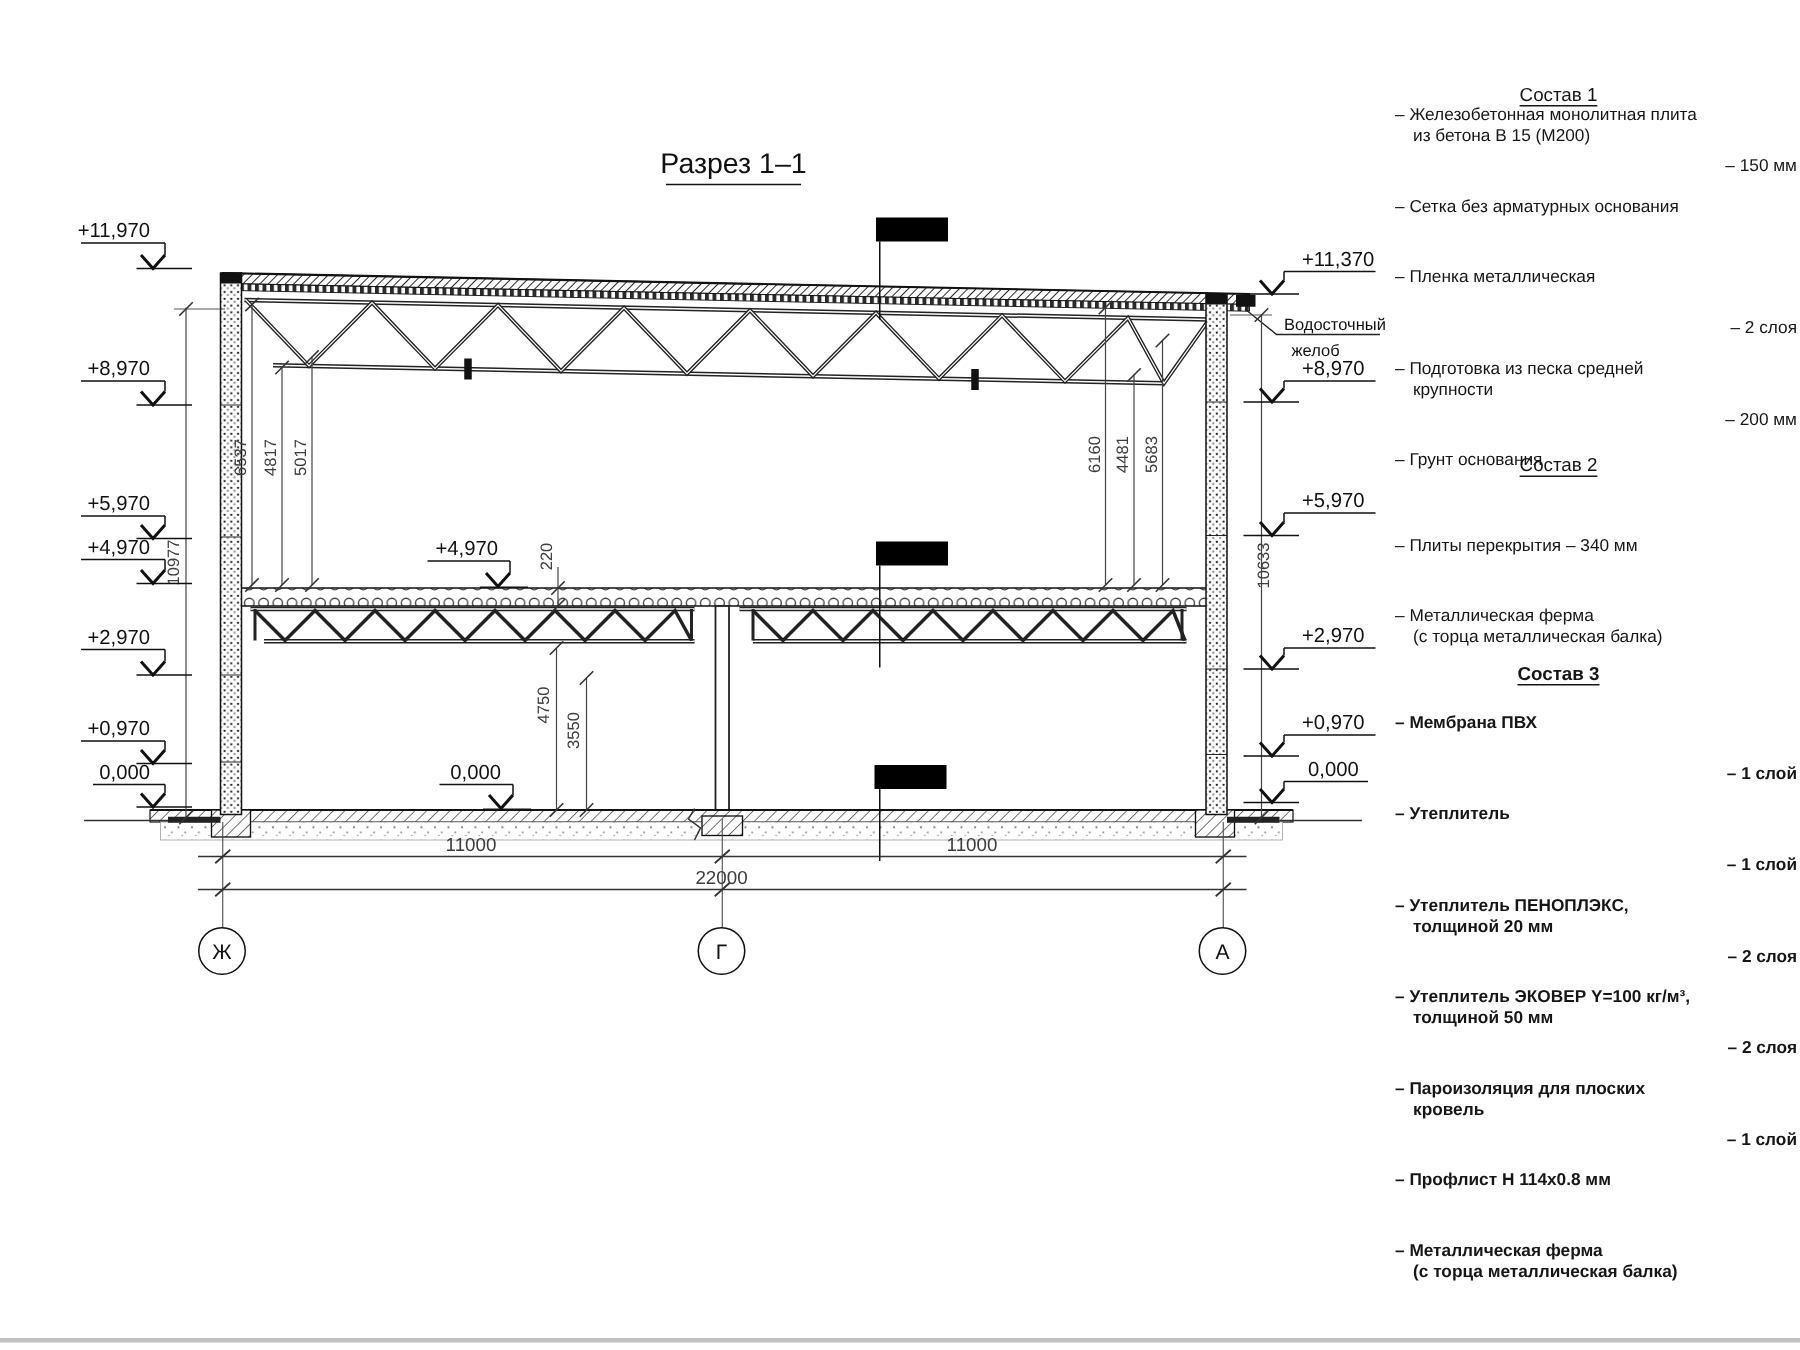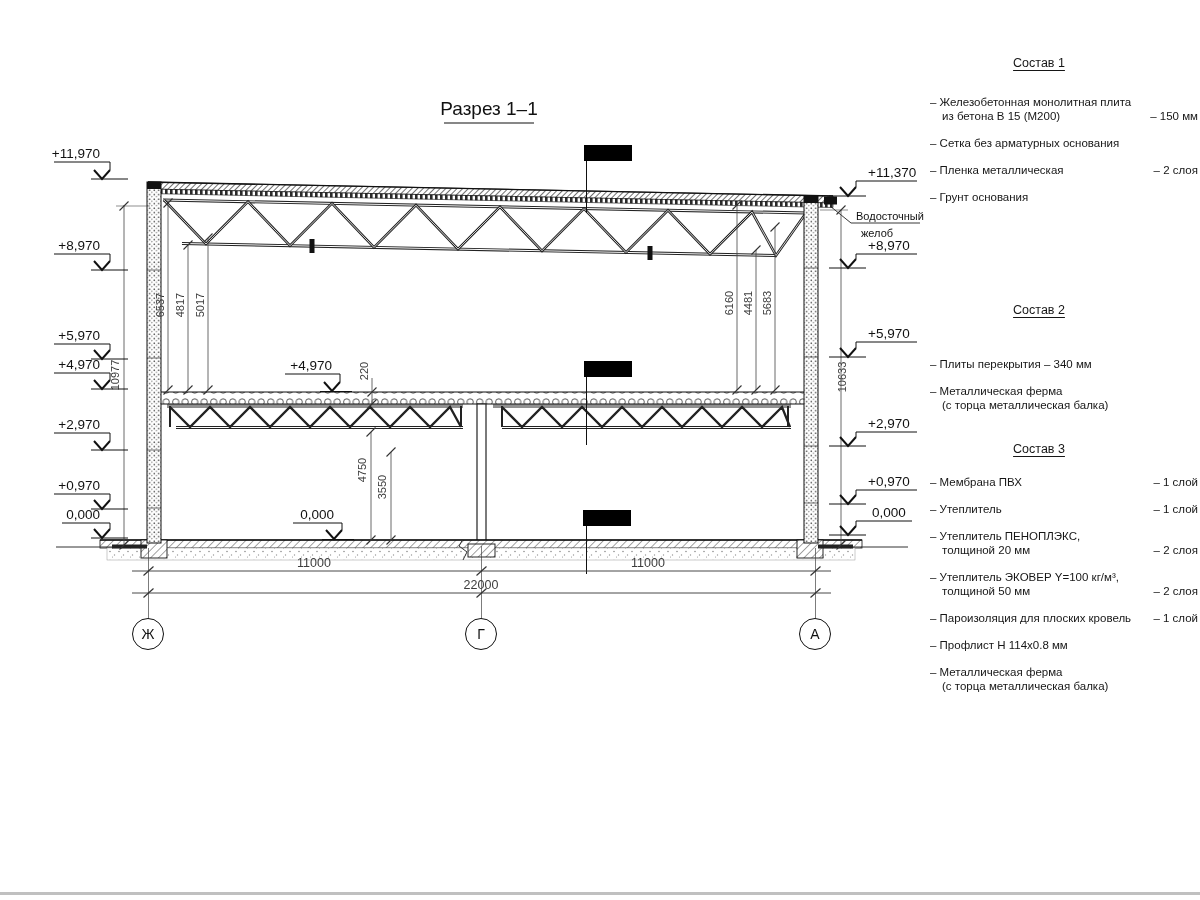--- a/index.html
+++ b/index.html
@@ -10,27 +10,27 @@
   .dimtxt{fill:#3d3d3d;font-size:11px;}
   .elevtxt{font-size:13.5px;}
   .bigdim{fill:#3d3d3d;font-size:12.5px;}
   .axis-letter{font-size:14px;}
   .title-text{font-size:19px;}
   .note-text{font-size:11px;}
   
   .legend{position:absolute;left:930px;top:0;width:268px;height:900px;
           font-size:11.5px;line-height:14px;color:#161616;}
   .sec{position:absolute;left:0;width:268px;}
-  .s1{top:56px;} .s2{top:290px;} .s3{top:442px;}
+  .s1{top:56px;} .s2{top:290px;} .s3{top:442px;font-weight:bold;}
   .sec-h{width:218px;text-align:center;font-size:12.5px;}
-  .s1 .sec-h{margin-bottom:25px;} .s2 .sec-h{margin-bottom:40px;margin-top:13px;} .s3 .sec-h{margin-bottom:19px;}
+  .s1 .sec-h{} .s2 .sec-h{margin-bottom:40px;margin-top:13px;} .s3 .sec-h{margin-bottom:19px;}
   .sec-h span{text-decoration:underline;text-underline-offset:3px;}
   .item{display:flex;margin-bottom:13px;}
   .item .txt{flex:1;white-space:pre-line;padding-left:12px;text-indent:-12px;}
-  .item .val{white-space:nowrap;align-self:flex-end;padding-left:6px;}
+  .item .val{white-space:nowrap;align-self:flex-end;padding-left:6px;margin-top:34px;}
   .bottom-line{position:absolute;left:0;top:892px;width:1200px;height:3px;background:#c0c0c0;}
 </style>
 </head>
 <body>
 
 <div class="page">
 
 <svg class="drawing-svg" width="930" height="700" viewBox="0 0 930 700">
   <defs>
     <pattern id="hxx" width="4" height="4" patternUnits="userSpaceOnUse" patternTransform="rotate(45)">
@@ -352,20 +352,25 @@
     </div>
     <div class="item">
       <div class="txt">– Сетка без арматурных основания</div>
       <div class="val"></div>
     </div>
     <div class="item">
       <div class="txt">– Пленка металлическая</div>
       <div class="val">–  2 слоя</div>
     </div>
     <div class="item">
+      <div class="txt">– Подготовка из песка средней
+крупности</div>
+      <div class="val">–  200 мм</div>
+    </div>
+    <div class="item">
       <div class="txt">– Грунт основания</div>
       <div class="val"></div>
     </div>
   </div>
 
   <div class="sec s2">
     <div class="sec-h"><span>Состав 2</span></div>
     <div class="item">
       <div class="txt">– Плиты перекрытия – 340 мм</div>
       <div class="val"></div>

